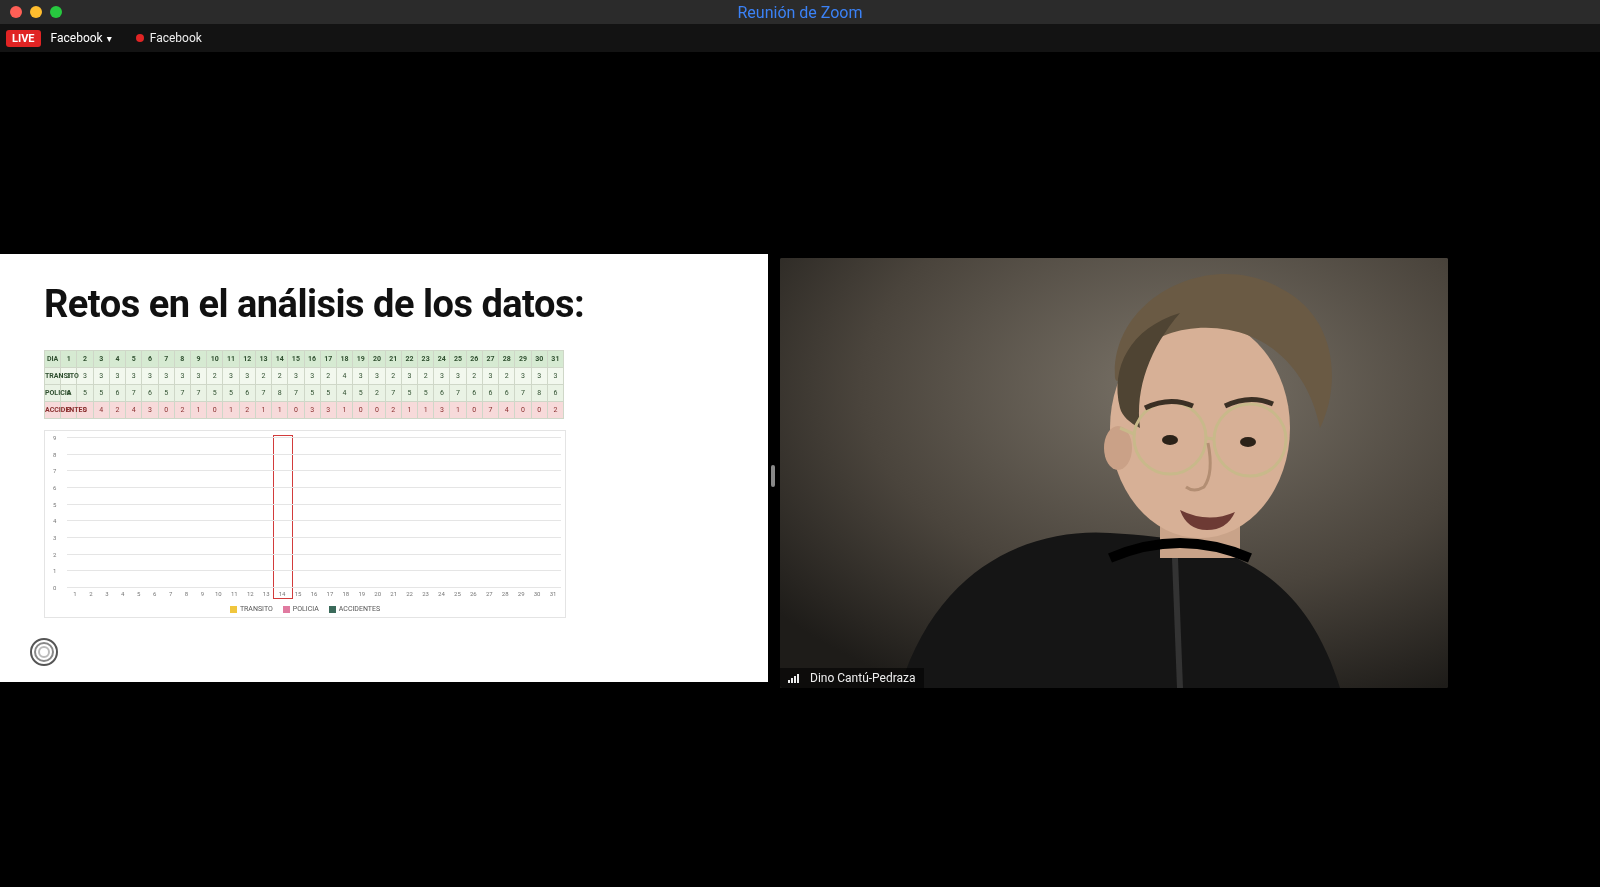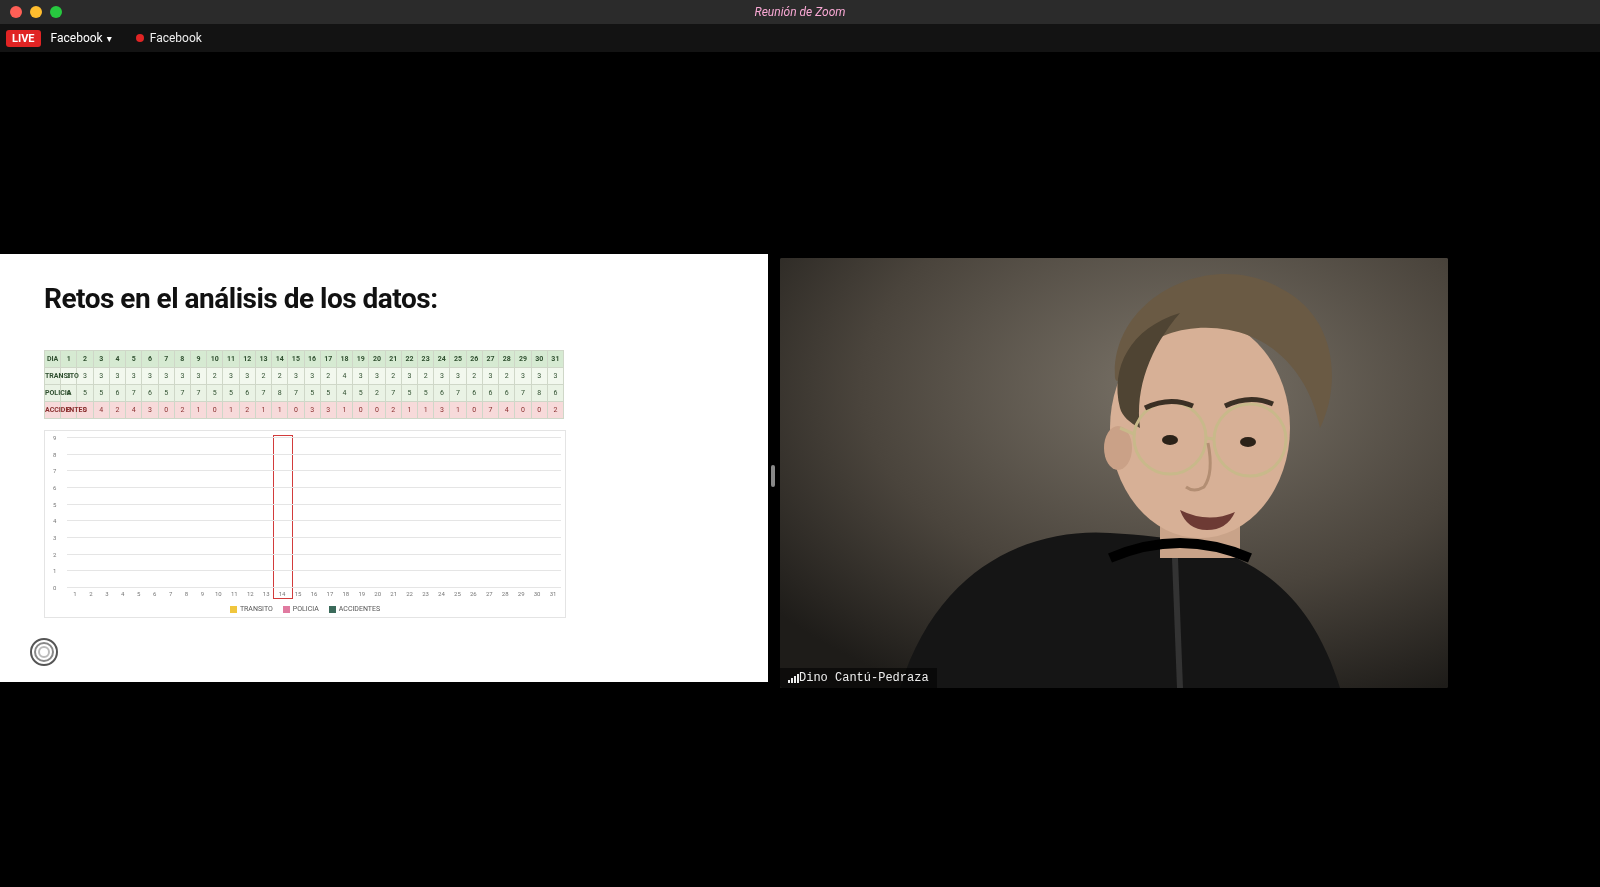--- a/index.html
+++ b/index.html
@@ -3,34 +3,34 @@
 <meta charset="utf-8">
 <style>
 html,body{margin:0;padding:0;background:#000;width:1600px;height:887px;overflow:hidden;font-family:-apple-system,BlinkMacSystemFont,"Segoe UI",Roboto,Helvetica,Arial,sans-serif;color:#ddd;}
 
 .mac-titlebar{position:absolute;top:0;left:0;right:0;height:24px;background:#2b2b2b;display:flex;align-items:center;}
 .traffic-lights{display:flex;gap:8px;padding-left:10px;}
 .tl{width:12px;height:12px;border-radius:50%;}
 .tl.red{background:#ff5f56;}
 .tl.yellow{background:#ffbd2e;}
 .tl.green{background:#27c93f;}
-.titlebar-title{position:absolute;left:50%;transform:translateX(-50%);font-size:12px;color:#f9a8d4;font-style:italic;}
+.titlebar-title{position:absolute;left:50%;transform:translateX(-50%);font-size:16px;color:#3b82f6;}
 
 .zoom-topstrip{position:absolute;top:24px;left:0;right:0;height:28px;background:#131313;display:flex;align-items:center;padding:0 6px;gap:10px;}
 .live-pill{background:#e02424;color:#fff;font-size:11px;font-weight:700;padding:2px 6px;border-radius:3px;}
 .stream-target{display:flex;align-items:center;gap:4px;font-size:12px;color:#fff;}
 .chev{font-size:10px;}
 .rec{display:flex;align-items:center;gap:6px;font-size:12px;color:#eee;margin-left:14px;}
 .rec-dot{width:8px;height:8px;border-radius:50%;background:#e02424;}
 
 .content{position:absolute;top:52px;left:0;right:0;bottom:0;}
 
 .share-outer{position:absolute;left:0;top:180px;width:772px;height:478px;background:#000;}
 .slide{position:absolute;left:0;top:22px;width:768px;height:428px;background:#fff;color:#111;}
-.slide-title{position:absolute;left:44px;top:28px;font-size:28px;font-weight:700;letter-spacing:-0.5px;}
+.slide-title{position:absolute;left:44px;top:28px;font-size:38px;font-weight:700;letter-spacing:-0.5px;}
 .data-table{position:absolute;left:44px;top:96px;width:520px;font-size:7px;border-collapse:collapse;table-layout:fixed;}
 .data-table th,.data-table td{border:1px solid #cfd7c8;text-align:center;color:#2f4f2f;padding:2px 0;height:12px;}
 .data-table .hdr th{background:#d6ead2;font-weight:700;}
 .data-table .r-transito td:first-child,.data-table .r-policia td:first-child{font-weight:700;background:#eaf3e5;}
 .data-table .r-transito td{background:#f2f8ee;}
 .data-table .r-policia td{background:#eaf3e5;}
 .data-table .r-accidentes td{background:#f7dada;color:#8b2f2f;}
 .data-table .r-accidentes td:first-child{font-weight:700;}
 .chart-wrap{position:absolute;left:44px;top:176px;width:520px;height:186px;border:0.5px solid #e4e4e4;background:#fff;}
 .chart-area{position:absolute;left:22px;right:4px;top:6px;bottom:30px;}
@@ -47,21 +47,21 @@
 .legend{position:absolute;left:0;right:0;bottom:4px;display:flex;justify-content:center;gap:10px;font-size:7px;color:#555;}
 .lg{display:flex;align-items:center;gap:3px;}
 .sw{width:7px;height:7px;}
 .sw.c0{background:#f0c63d;}
 .sw.c1{background:#e07aa0;}
 .sw.c2{background:#3a6a5a;}
 .slide-logo{position:absolute;left:28px;bottom:14px;width:32px;height:32px;}
 
 .speaker{position:absolute;left:780px;top:206px;width:668px;height:430px;background:linear-gradient(135deg,#2a2a2a 0%,#575148 35%,#6d665c 50%,#3a352f 70%,#1f1d1a 100%);border-radius:2px;overflow:hidden;}
 .speaker svg{position:absolute;inset:0;}
-.name-tag{position:absolute;left:0;bottom:0;background:rgba(0,0,0,0.55);display:flex;align-items:center;gap:0;padding:3px 8px;font-size:12px;color:#eee;font-family:Liberation Mono, monospace;}
+.name-tag{position:absolute;left:0;bottom:0;background:rgba(0,0,0,0.55);display:flex;align-items:center;gap:11px;padding:3px 8px;font-size:12px;color:#eee;}
 .sig-icon{display:inline-flex;align-items:flex-end;gap:1px;height:10px;}
 .sig-icon span{width:2px;background:#eee;}
 .sig-icon span:nth-child(1){height:3px;}
 .sig-icon span:nth-child(2){height:5px;}
 .sig-icon span:nth-child(3){height:7px;}
 .sig-icon span:nth-child(4){height:9px;}
 
 .divider-handle{position:absolute;left:771px;top:413px;width:4px;height:22px;background:#888;border-radius:2px;}
 </style>
 </head>

